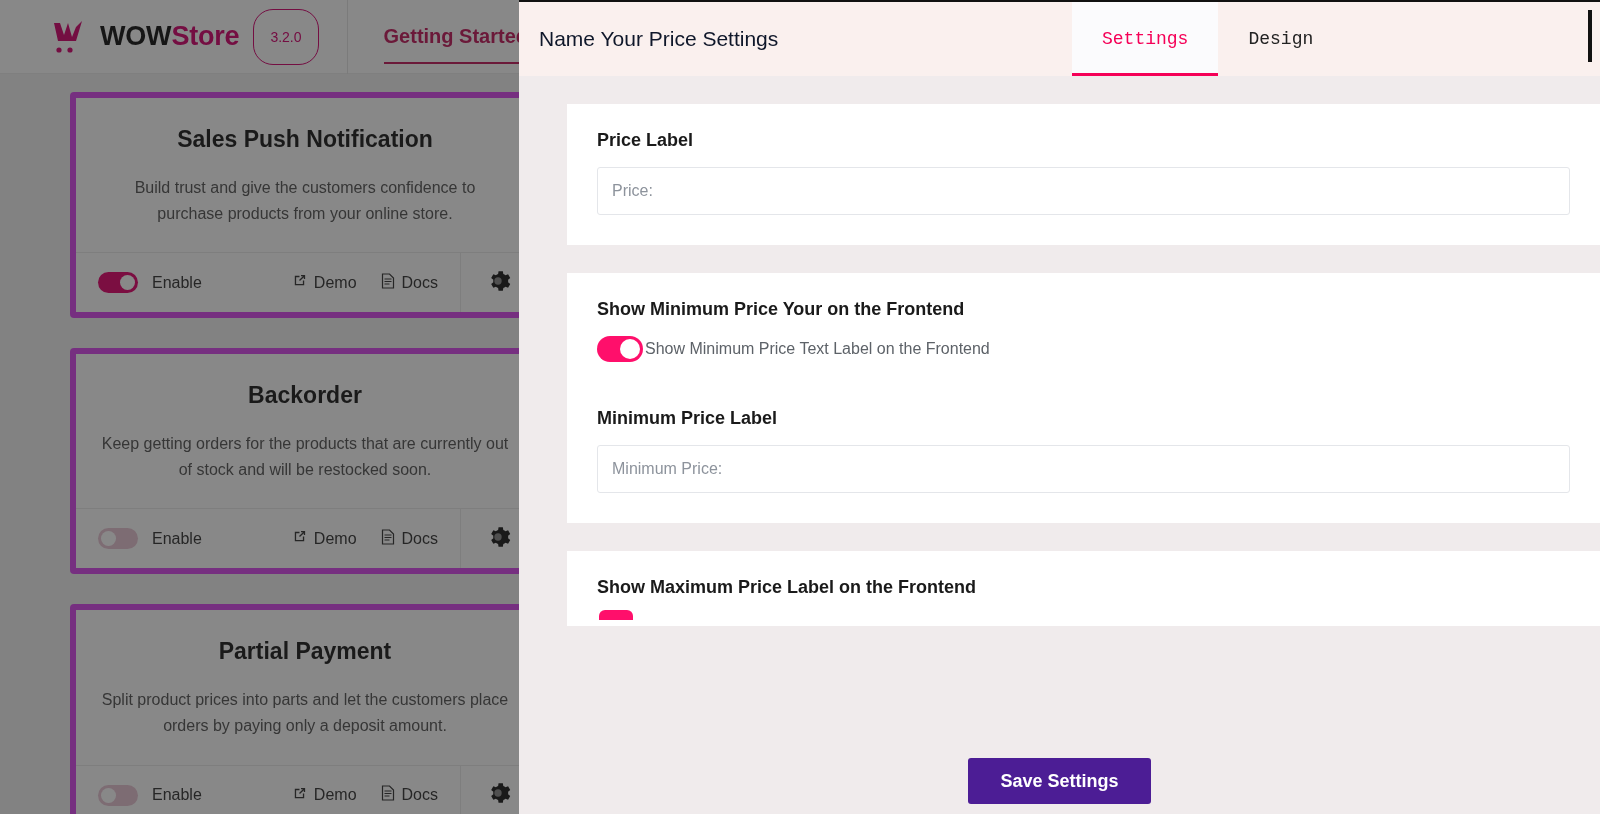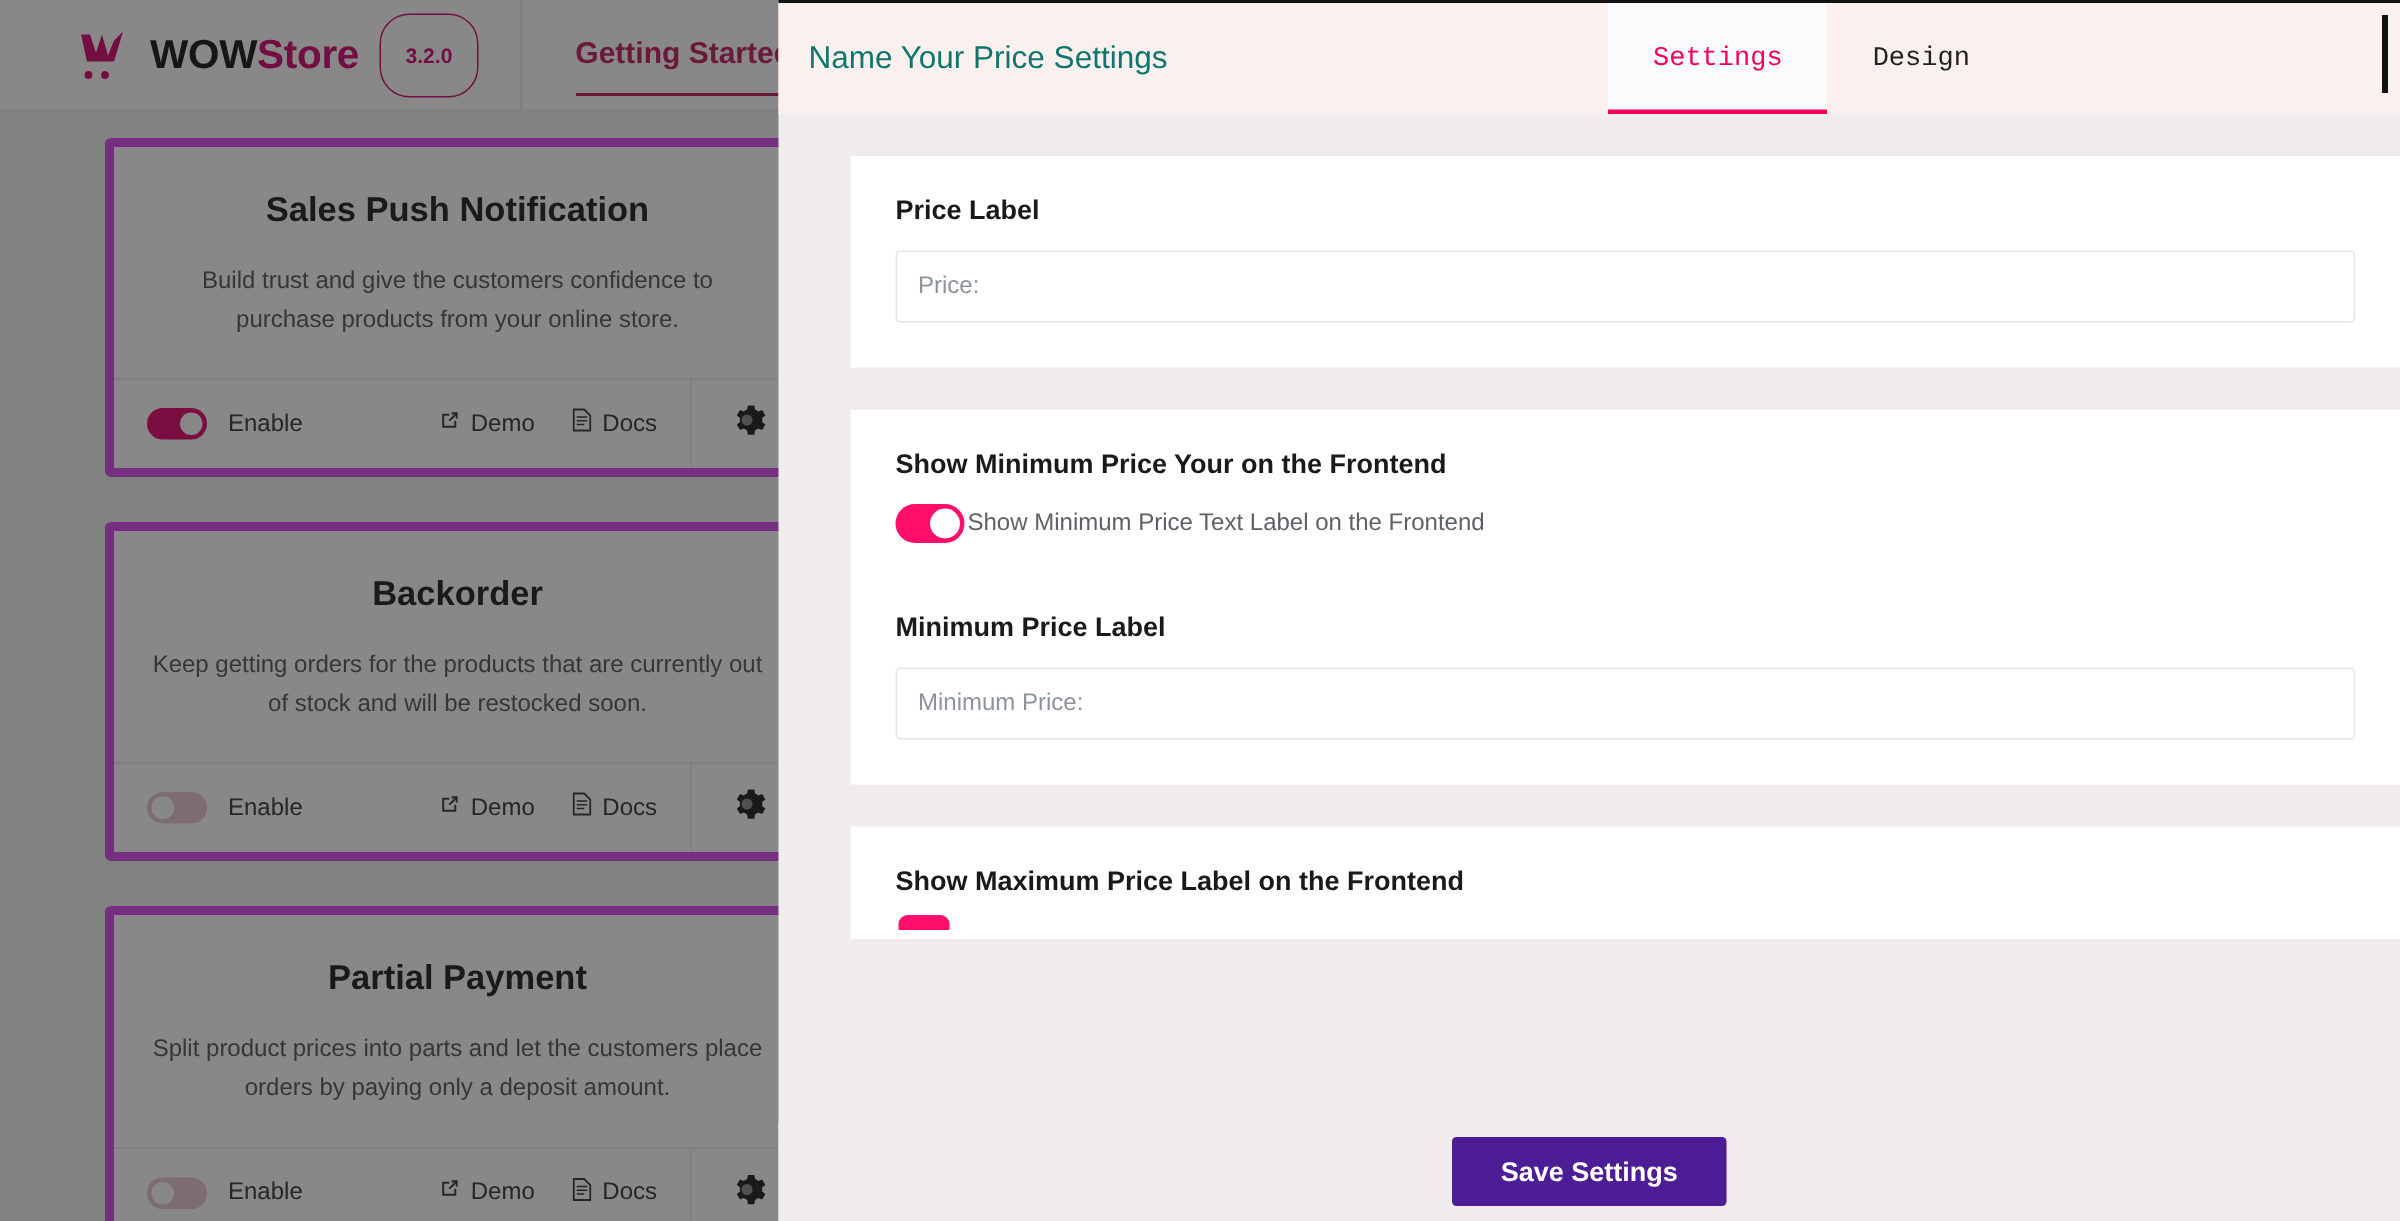--- a/index.html
+++ b/index.html
@@ -26,21 +26,21 @@
     padding: 0 28px 0 22px; height: 74px;
     border-right: 1px solid #e3e3e3;
     margin-left: 24px;
   }
   .brand-logo { width: 40px; height: 36px; display: block; }
   .brand-name { font-size: 27px; font-weight: 700; letter-spacing: -0.2px; color: #111; }
   .brand-name .accent { color: #D6006E; }
   .version-pill {
     border: 1px solid #D6006E; color: #D6006E;
     border-radius: 20px; padding: 20px 16px;
-    font-size: 14px; line-height: 1; font-weight: bold;
+    font-size: 14px; line-height: 1;
   }
   .topnav { display: flex; align-items: center; height: 74px; padding-left: 36px; gap: 34px; }
   .topnav-item {
     position: relative; height: 74px; display: flex; align-items: center;
     font-size: 20px; color: #2b2b2b; white-space: nowrap;
   }
   .topnav-item.active { color: #C2185B; font-weight: 600; }
   .topnav-item.active::after {
     content: ""; position: absolute; left: 0; right: 0; bottom: 10px;
     height: 2px; background: #C2185B;
@@ -88,21 +88,21 @@
     background: #F0EBEC;
     display: flex; flex-direction: column;
     border-top: 2px solid #111;
   }
   .modal-header {
     height: 74px; background: #FAF0EE; display: flex; align-items: stretch;
     position: relative; flex: none;
   }
   .modal-title {
     display: flex; align-items: center; padding-left: 20px;
-    font-size: 21px; color: #0f766e; flex: none; width: 553px;
+    font-size: 21px; color: #0f172a; flex: none; width: 553px;
   }
   .modal-tabs { display: flex; align-items: stretch; }
   .modal-tab {
     display: flex; align-items: center; justify-content: center;
     padding: 0 30px; font-size: 18px; color: #222; position: relative; font-family: Liberation Mono, monospace;
   }
   .modal-tab.active { background: #FBFBFD; color: #F50057; }
   .modal-tab.active::after {
     content: ""; position: absolute; left: 0; right: 0; bottom: 0;
     height: 3px; background: #F50057;

